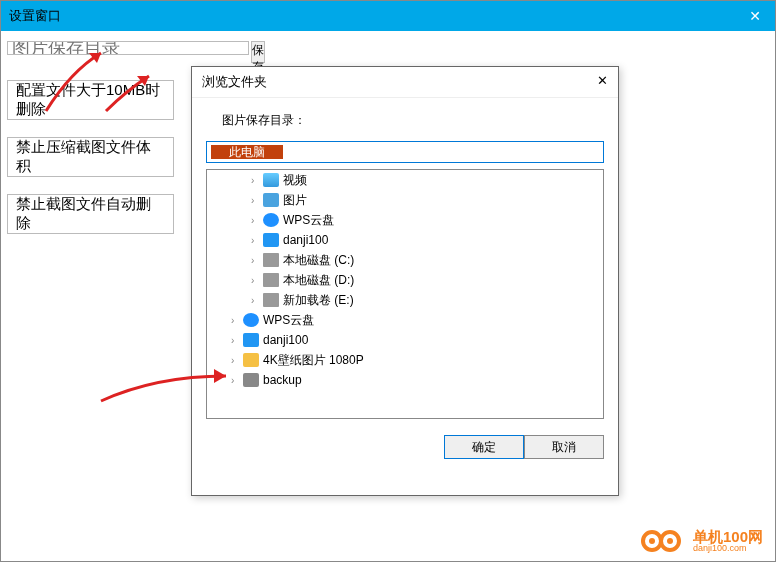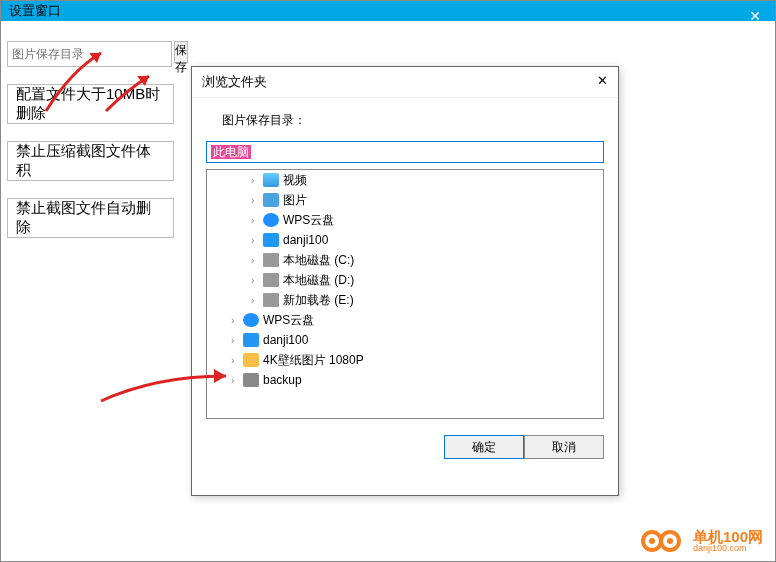--- a/index.html
+++ b/index.html
@@ -6,21 +6,21 @@
     body {
       width: 776px; height: 562px;
       font-family: "Microsoft YaHei", sans-serif;
       font-size: 12px;
       background: #fff;
       border: 1px solid #888;
       position: relative;
       overflow: hidden;
     }
     .titlebar {
-      height: 20px;
+      height: 30px;
       background: #00a8e8;
       color: #000;
       display: flex;
       align-items: center;
       padding-left: 8px;
       position: relative;
     }
     .titlebar-title { font-size: 13px; }
     .close-x {
       position: absolute; right: 0; top: 0;
@@ -34,22 +34,22 @@
       width: 179px;
     }
     .path-row {
       display: flex;
       margin: 10px 6px 6px 6px;
     }
     .path-input {
       flex: 1;
       height: 14px;
       border: 1px solid #bbb;
-      padding: 12px 4px;
-      font-size: 12px;
+      padding: 0 4px;
+      font-size: 18px;
       color: #888;
     }
     .save-btn {
       width: 38px; height: 22px;
       border: 1px solid #bbb;
       background: #f0f0f0;
       margin-left: 2px;
       font-size: 12px;
     }
     .sidebar-item {
@@ -80,23 +80,23 @@
       font-size: 12px;
     }
     .tree-path {
       margin: 6px 14px;
       border: 1px solid #0078d7;
       height: 22px;
       padding: 2px 4px;
       background: #fff;
     }
     .tree-path span {
-      background: #ec4899;
+      background: #c2410c;
       color: #fff;
-      padding: 0 2px;
+      padding: 0 18px;
     }
     .tree-box {
       margin: 4px 14px;
       border: 1px solid #888;
       height: 250px;
       overflow: hidden;
       background: #fff;
     }
     .tree-item {
       display: flex;

